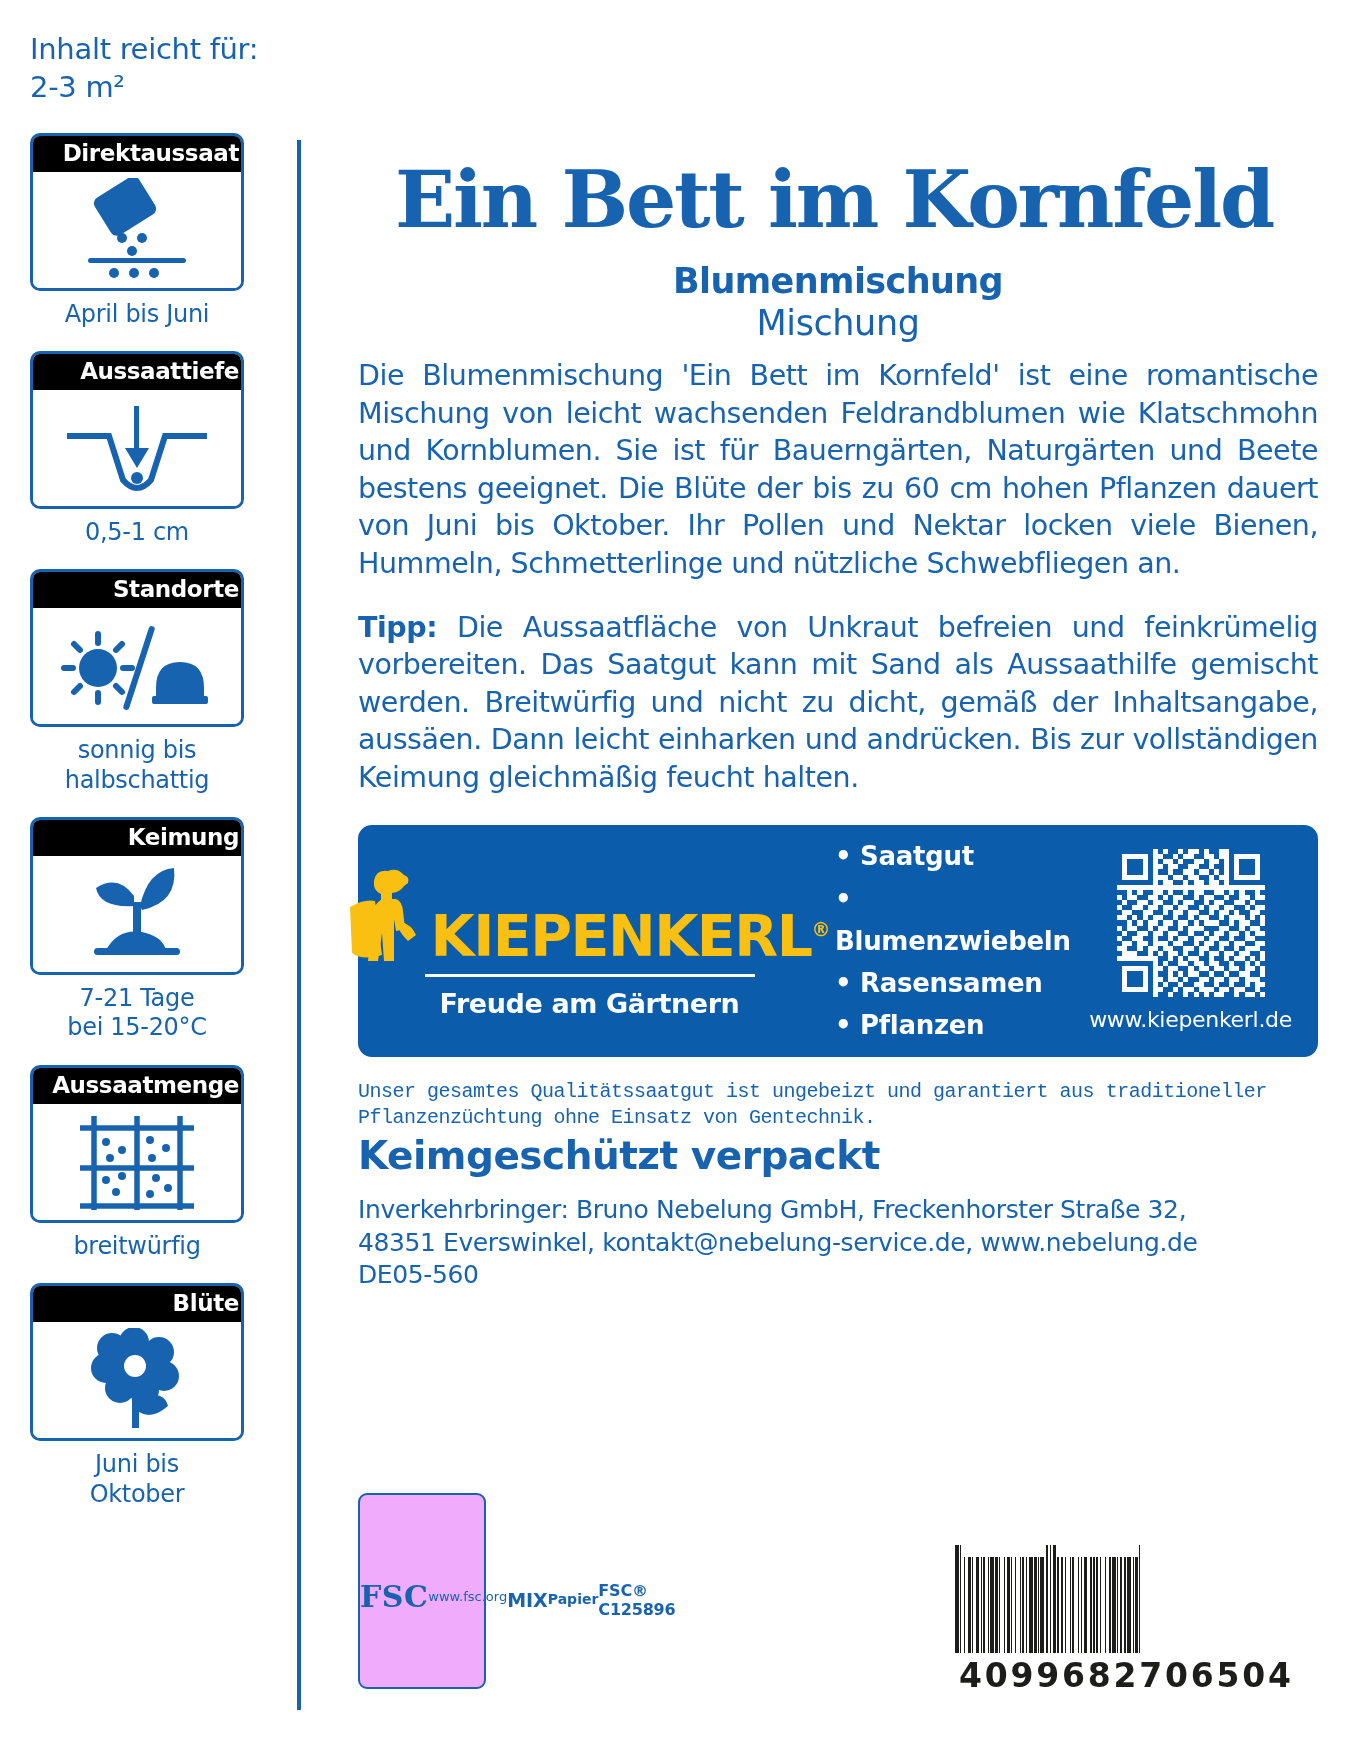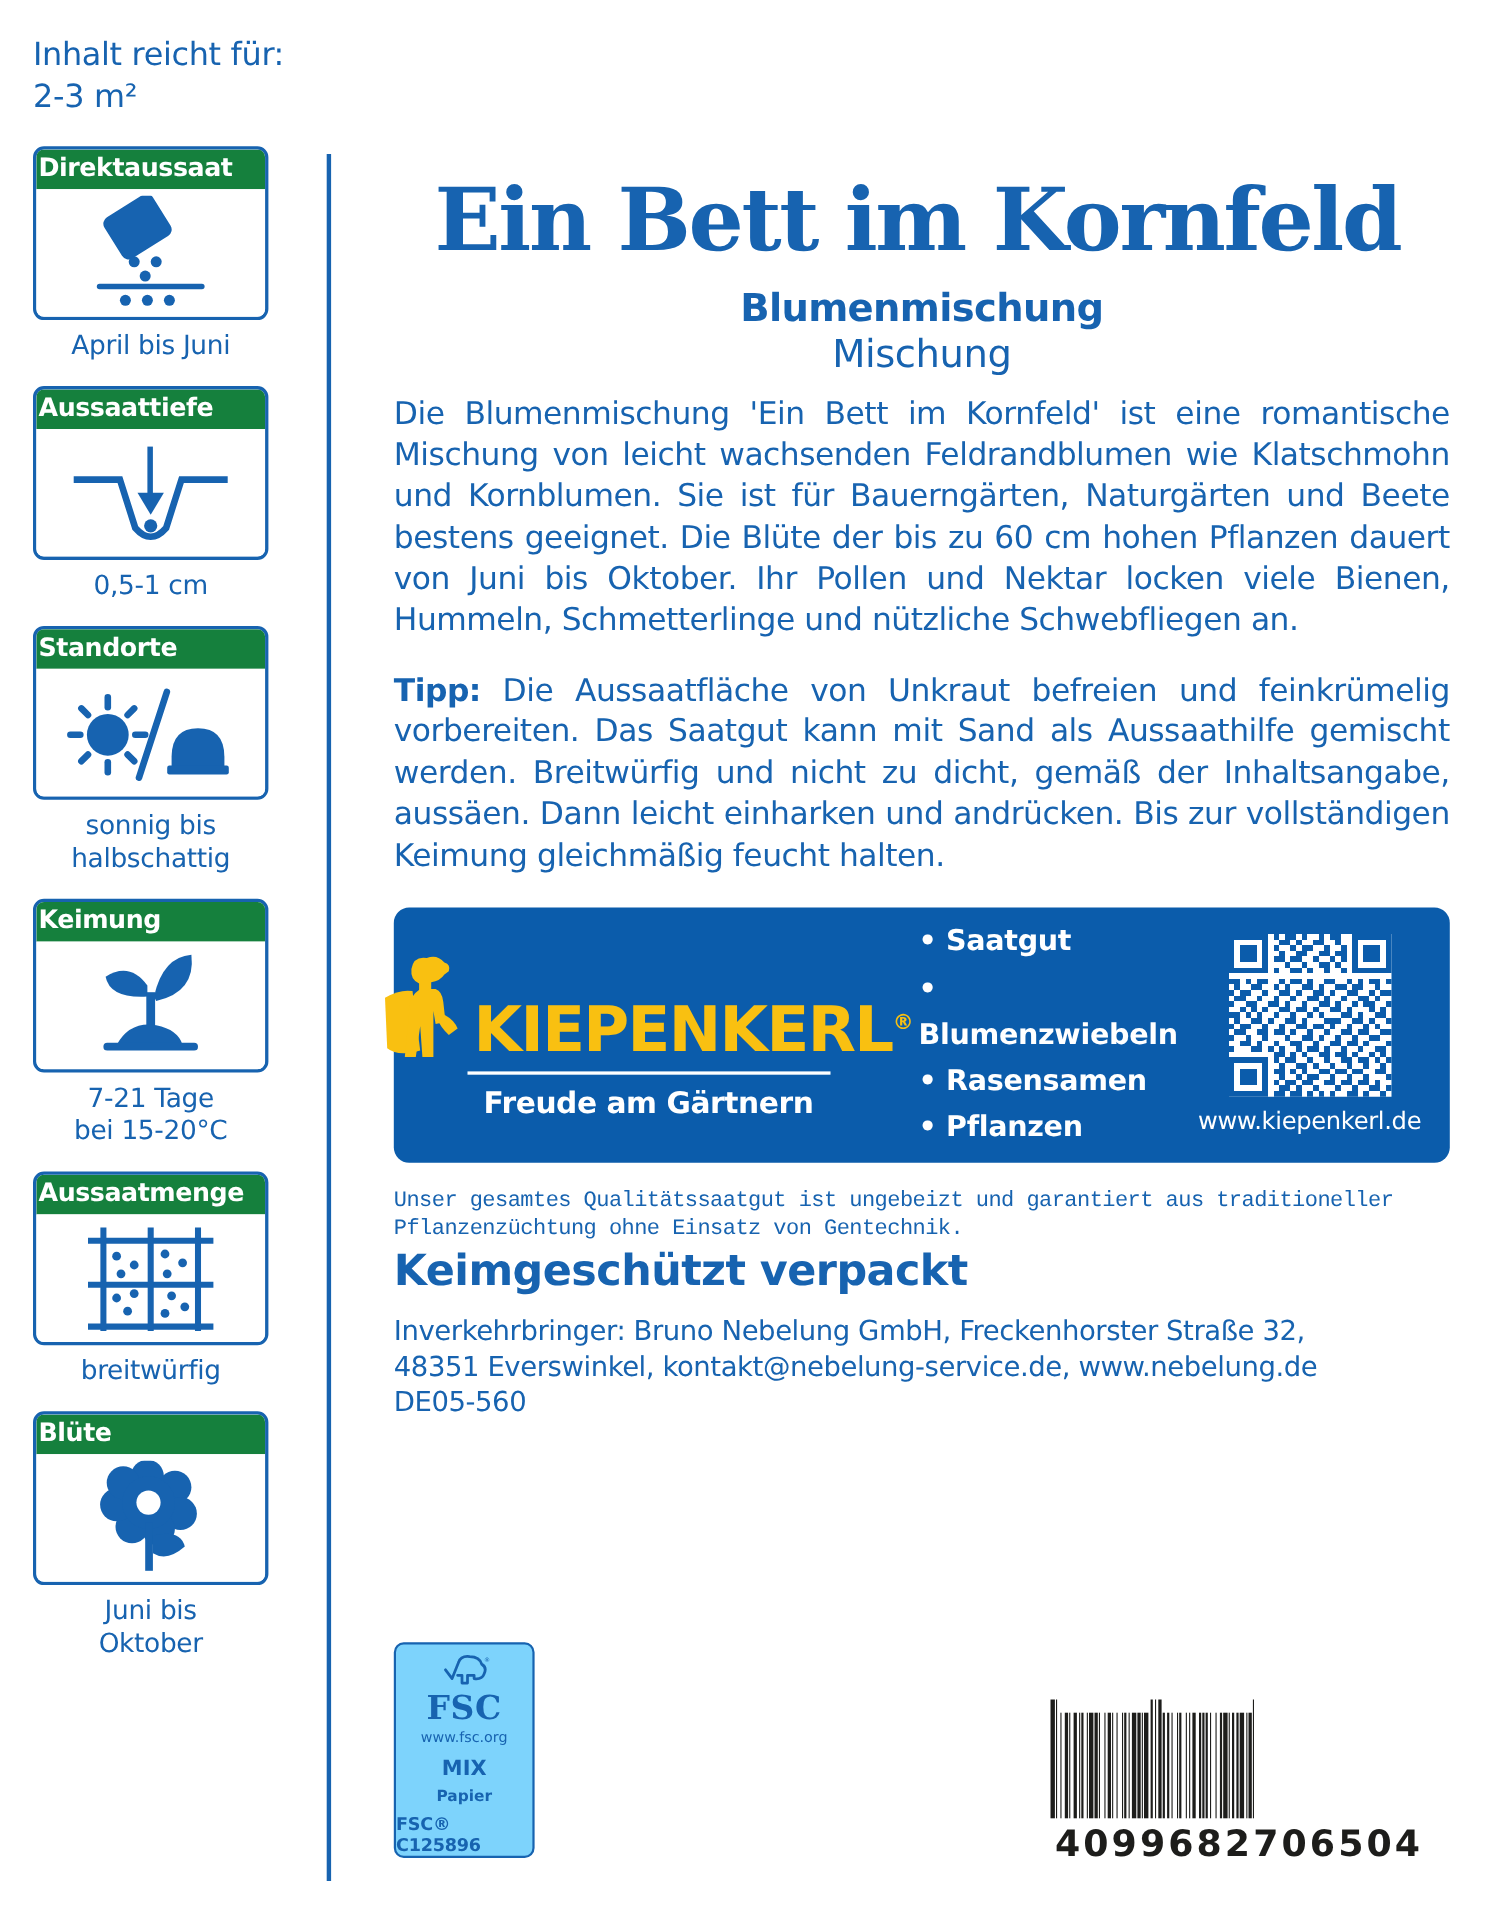--- a/index.html
+++ b/index.html
@@ -41,26 +41,26 @@
 
   .icon-card {
     width: 214px;
     border: 3px solid #1763b0;
     border-radius: 10px;
     overflow: hidden;
     background: #ffffff;
   }
 
   .icon-card-head {
-    background: #15803d;
+    background: #000000;
     color: #ffffff;
     font-family: "DejaVu Sans", sans-serif;
     font-weight: bold;
     font-size: 23px;
-    text-align: left;
+    text-align: right;
     padding: 5px 2px 7px 2px;
     letter-spacing: -0.4px;
     line-height: 1.05;
   }
 
   .icon-card-body {
     height: 116px;
     display: flex;
     align-items: center;
     justify-content: center;
@@ -252,24 +252,24 @@
   
   .fsc-box {
     position: absolute;
     left: 358px;
     top: 1493px;
     width: 128px;
     height: 196px;
     border: 2.5px solid #1763b0;
     border-radius: 9px;
     display: flex;
-    flex-direction: column;
+    flex-direction: row;
     align-items: center;
     padding-top: 9px;
-    background: #7dd3fc;
+    background: #f0abfc;
   }
   .fsc-word {
     color: #1763b0;
     font-family: "DejaVu Serif", serif;
     font-weight: bold;
     font-size: 30px;
     letter-spacing: 0.5px;
     margin-top: 2px;
   }
   .fsc-url {

